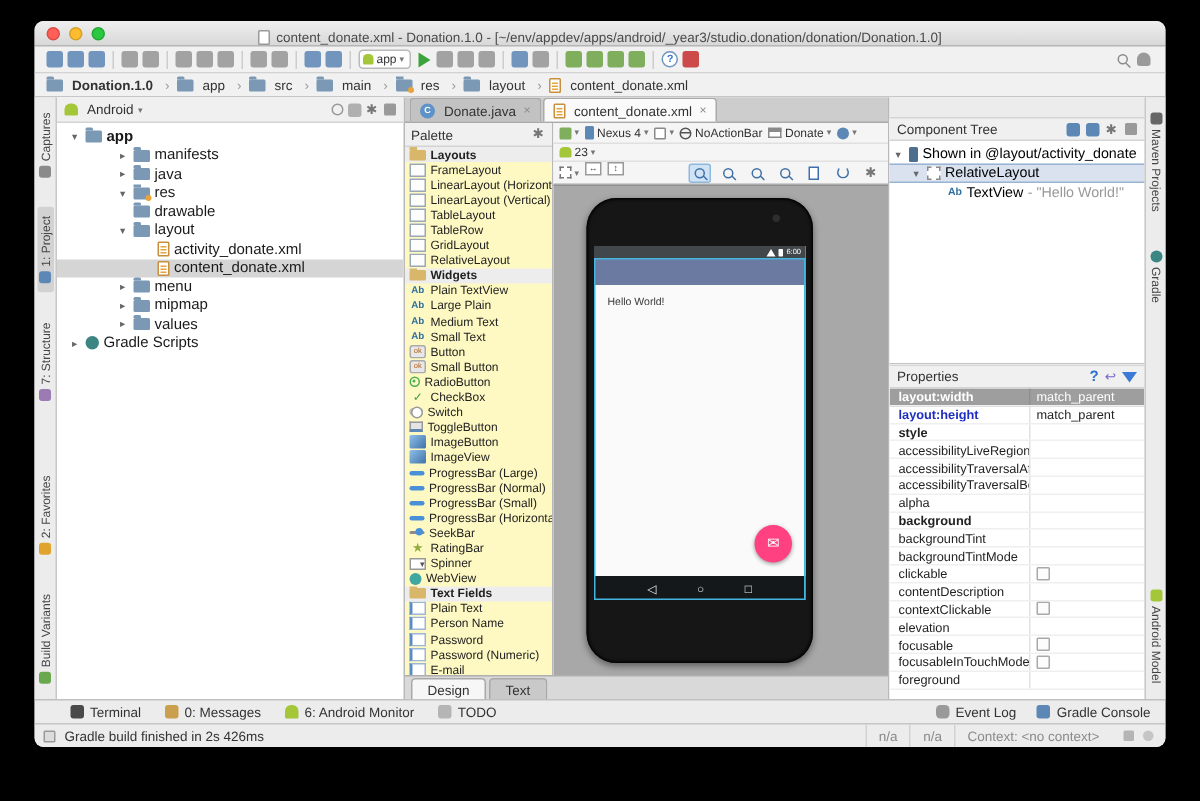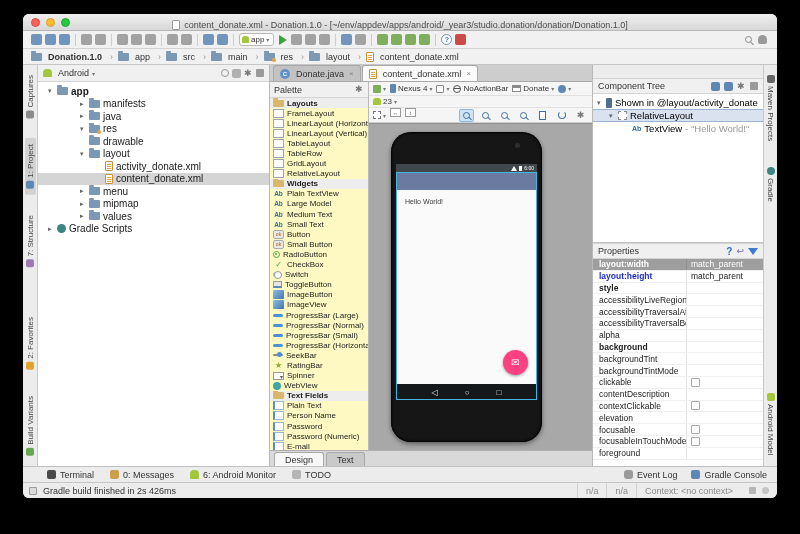--- a/index.html
+++ b/index.html
@@ -549,21 +549,21 @@
               <div class="palrow hdr">
                 <span class="pi pi-fold"></span>
                 <span>Widgets</span>
               </div>
               <div class="palrow item">
                 <span class="pi pi-ab"></span>
                 <span>Plain TextView</span>
               </div>
               <div class="palrow item">
                 <span class="pi pi-ab"></span>
-                <span>Large Model</span>
+                <span>Large Plain</span>
               </div>
               <div class="palrow item">
                 <span class="pi pi-ab"></span>
                 <span>Medium Text</span>
               </div>
               <div class="palrow item">
                 <span class="pi pi-ab"></span>
                 <span>Small Text</span>
               </div>
               <div class="palrow item">

